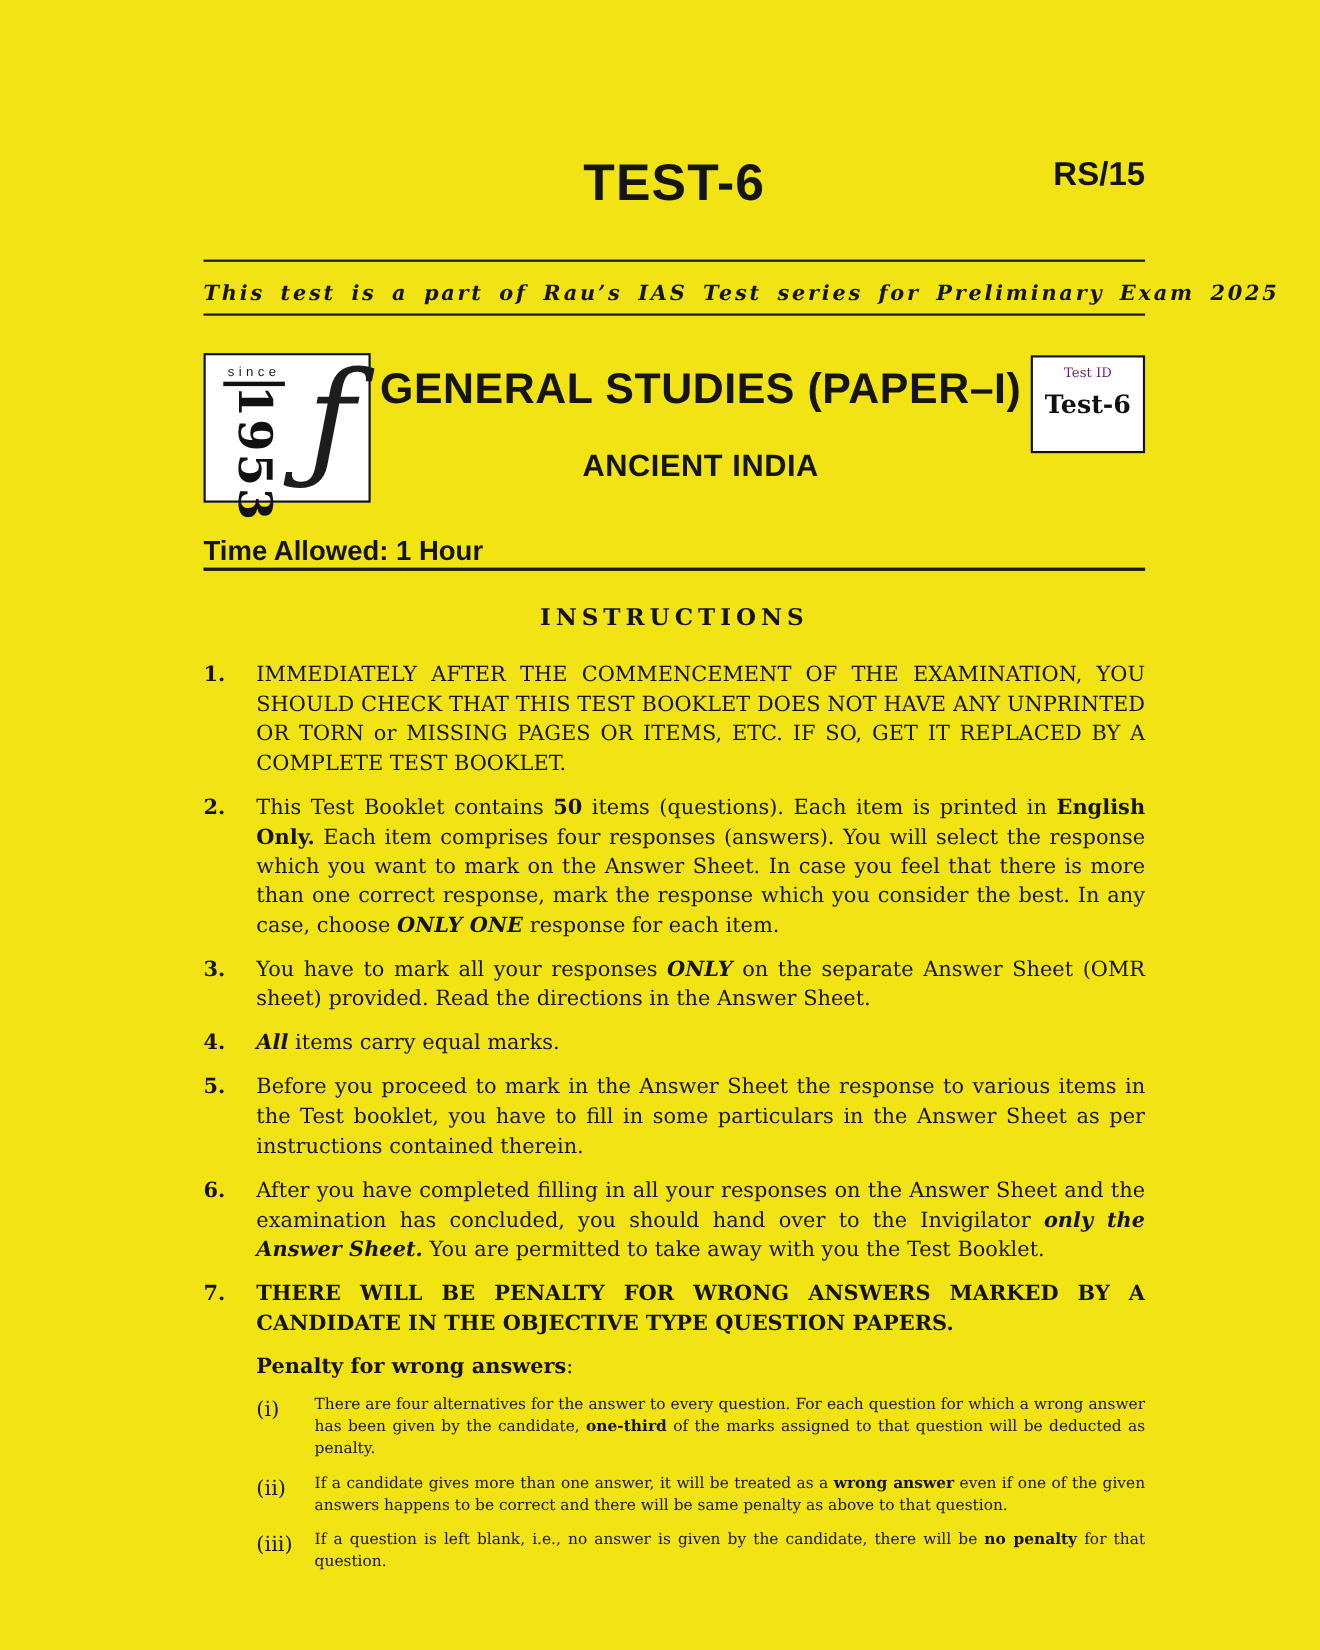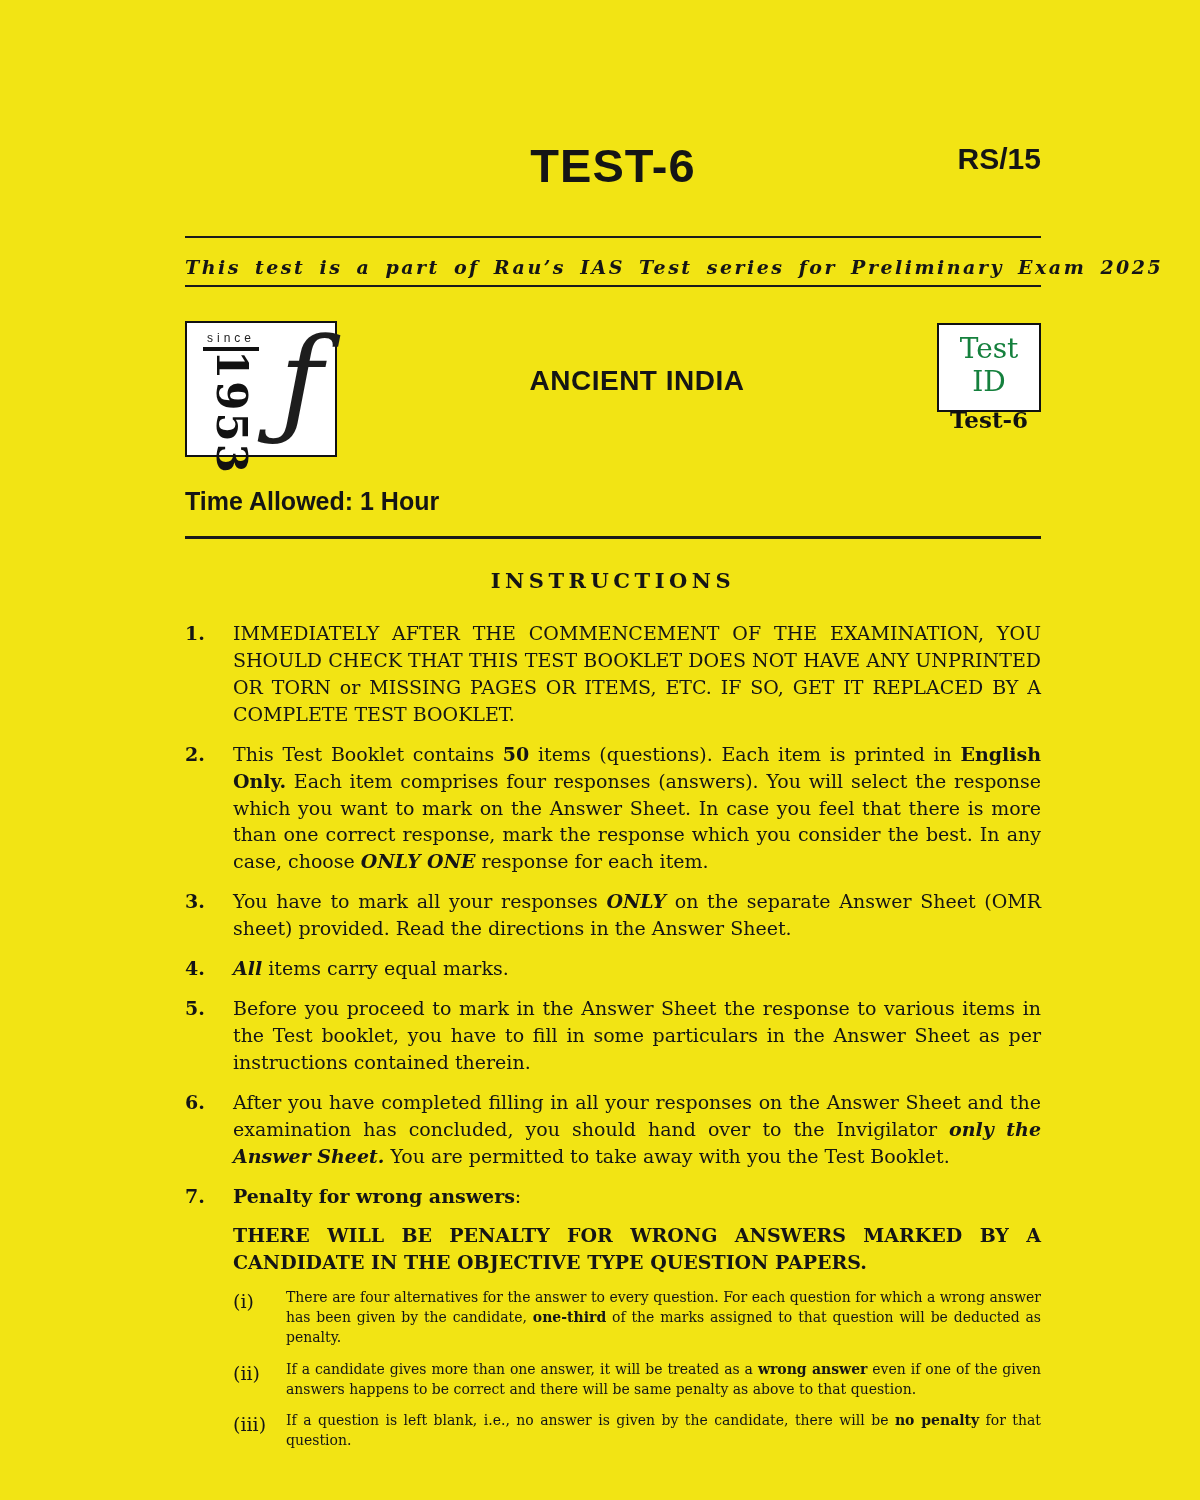--- a/index.html
+++ b/index.html
@@ -133,40 +133,40 @@
     flex: none;
     width: 100px;
     height: 78px;
     margin-top: 2px;
     background: #ffffff;
     border: 2px solid #111;
     text-align: center;
     padding-top: 7px;
   }
   .testid-label {
-    color: #15803d;
-    font-size: 28px;
+    color: #701a75;
+    font-size: 12px;
   }
   .testid-value {
     margin-top: 8px;
     font-size: 23px;
     font-weight: bold;
     color: #111;
   }
 
   
   .meta-row {
     margin-top: 30px;
     display: flex;
     justify-content: space-between;
     font-family: "Liberation Sans", sans-serif;
     font-weight: bold;
     font-size: 25px;
     border-bottom: 3px solid #1a1a1a;
-    padding-bottom: 20px;
+    padding-bottom: 0;
   }
 
   
   .inst-title {
     margin-top: 29px;
     text-align: center;
     font-weight: bold;
     font-size: 21px;
     letter-spacing: 4.5px;
   }
@@ -216,20 +216,21 @@
 
     <div class="banner banner-top">This test is a part of Rau’s IAS Test series for Preliminary Exam 2025</div>
 
     <div class="brand-row">
       <div class="logo-box">
         <div class="logo-since">since</div>
         <div class="logo-year">1953</div>
         <div class="logo-glyph">ƒ</div>
       </div>
       <div class="heading-block">
+        <div class="heading-title">GENERAL STUDIES (PAPER–I)</div>
         <div class="heading-sub">ANCIENT INDIA</div>
       </div>
       <div class="testid-box">
         <div class="testid-label">Test ID</div>
         <div class="testid-value">Test-6</div>
       </div>
     </div>
 
     <div class="meta-row">
       <div>Time Allowed: 1 Hour</div>
@@ -270,22 +271,22 @@
         </div>
         <div class="inst-item">
           <div class="inst-num">6.</div>
           <div class="inst-body">
             <p><span>After you have completed filling in all your responses on the Answer Sheet and the examination has concluded, you should hand over to the Invigilator </span><span class="b i">only the Answer Sheet.</span><span> You are permitted to take away with you the Test Booklet.</span></p>
           </div>
         </div>
         <div class="inst-item">
           <div class="inst-num">7.</div>
           <div class="inst-body">
+            <p><span class="b">THERE WILL BE PENALTY FOR WRONG ANSWERS MARKED BY A CANDIDATE IN THE OBJECTIVE TYPE QUESTION PAPERS.</span></p>
             <p><span class="b">Penalty for wrong answers</span><span>:</span></p>
-            <p><span class="b">THERE WILL BE PENALTY FOR WRONG ANSWERS MARKED BY A CANDIDATE IN THE OBJECTIVE TYPE QUESTION PAPERS.</span></p>
             <div class="subitem">
               <div class="sub-label">(i)</div>
               <div class="sub-body"><span>There are four alternatives for the answer to every question. For each question for which a wrong answer has been given by the candidate, </span><span class="b">one-third</span><span> of the marks assigned to that question will be deducted as penalty.</span></div>
             </div>
             <div class="subitem">
               <div class="sub-label">(ii)</div>
               <div class="sub-body"><span>If a candidate gives more than one answer, it will be treated as a </span><span class="b">wrong answer</span><span> even if one of the given answers happens to be correct and there will be same penalty as above to that question.</span></div>
             </div>
             <div class="subitem">
               <div class="sub-label">(iii)</div>

